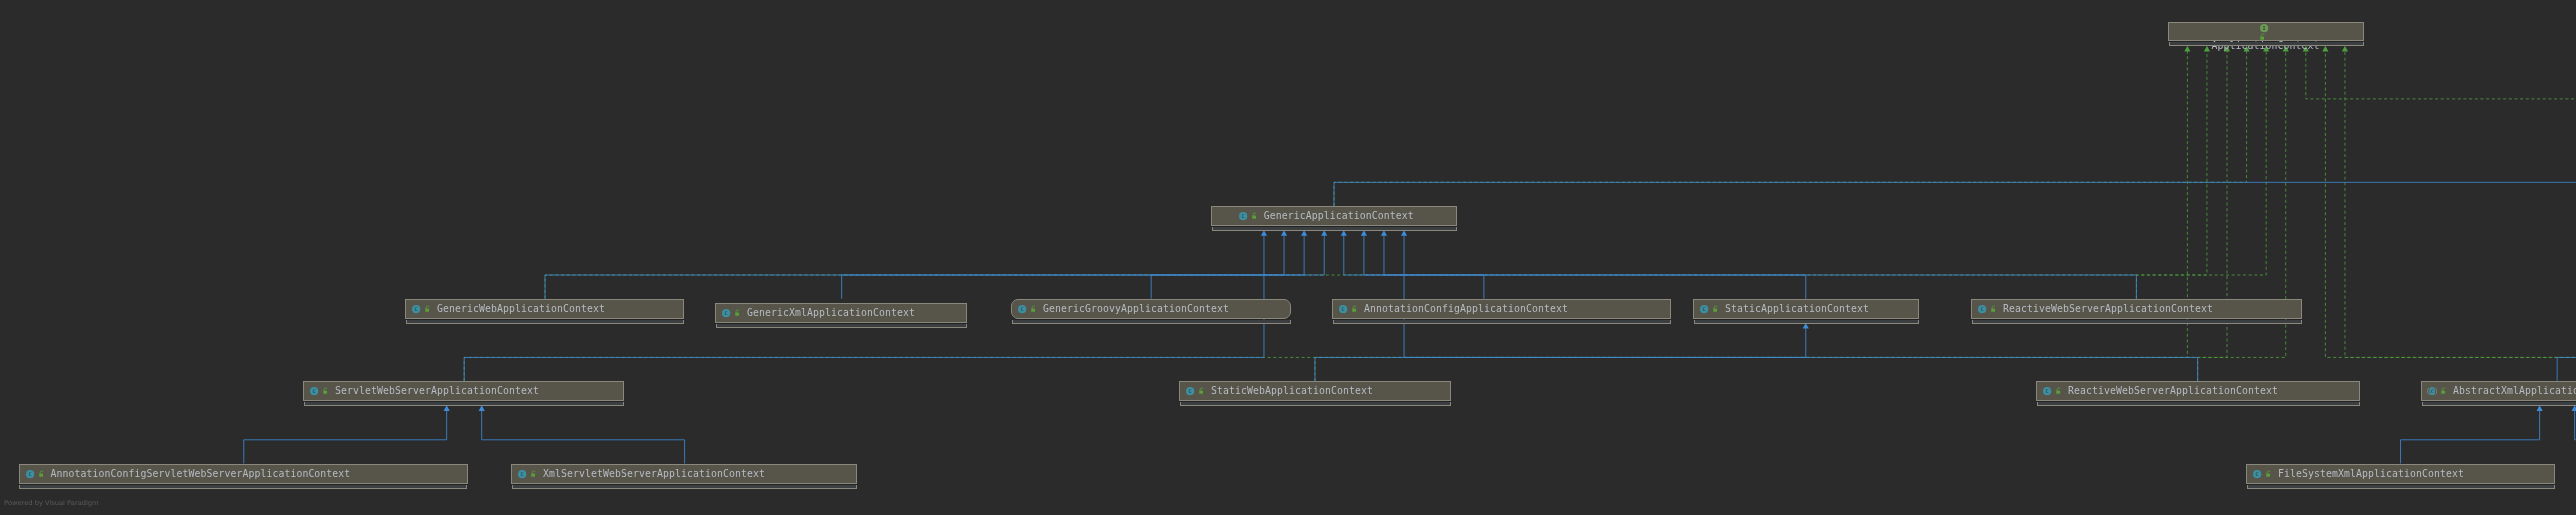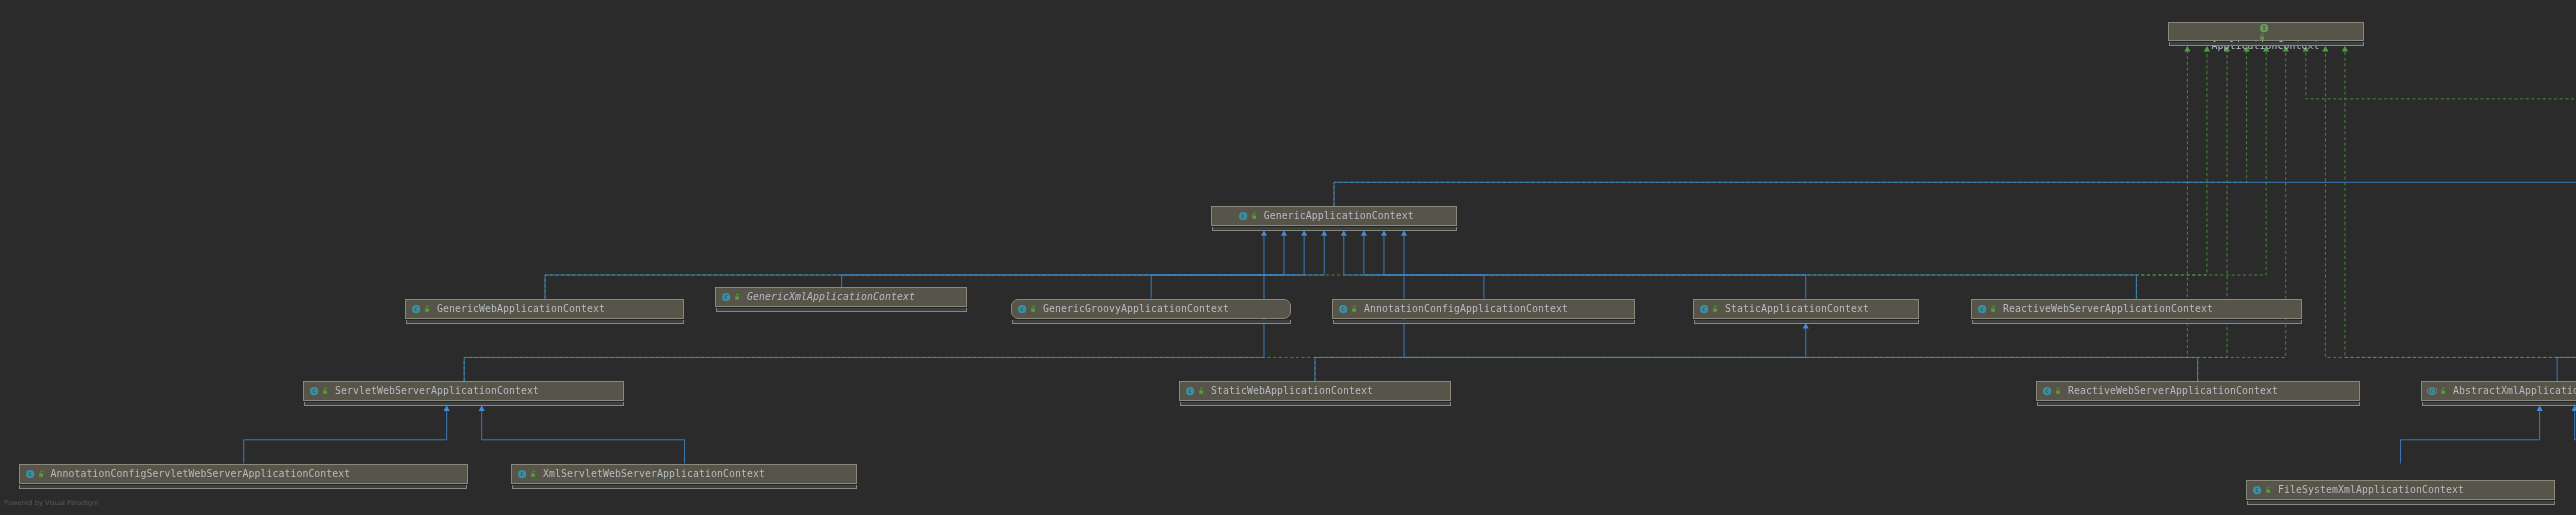--- a/index.html
+++ b/index.html
@@ -214,21 +214,21 @@
         </span>
         <span class="lockic">
           <svg width="7.2" height="8.2" viewBox="0 0 14 16">
             <path d="M4.2 7 V4.6 a3 3 0 0 1 5.6 -1.3" stroke="#5a9e3a" stroke-width="1.7" fill="none" stroke-linecap="round"></path>
             <rect x="2.4" y="7" width="7.4" height="6.2" fill="#5a9e3a"></rect>
           </svg>
         </span>
         <span class="label">GenericWebApplicationContext</span>
         <span class="body"></span>
       </div>
-      <div class="node" style="left: 715px; top: 287px; width: 252px; font-style: italic;">
+      <div class="node" style="left: 715px; top: 303px; width: 252px;">
         <span class="ic">
           <svg width="10.3" height="10.3" viewBox="0 0 20 20">
             <circle cx="10" cy="10" r="8" fill="#3d8fa0"></circle>
             <text x="10" y="14" font-size="10" text-anchor="middle" fill="#16363d" font-family="DejaVu Sans Mono, monospace">C</text>
           </svg>
         </span>
         <span class="lockic">
           <svg width="7.2" height="8.2" viewBox="0 0 14 16">
             <path d="M4.2 7 V4.6 a3 3 0 0 1 5.6 -1.3" stroke="#5a9e3a" stroke-width="1.7" fill="none" stroke-linecap="round"></path>
             <rect x="2.4" y="7" width="7.4" height="6.2" fill="#5a9e3a"></rect>
@@ -246,21 +246,21 @@
         </span>
         <span class="lockic">
           <svg width="7.2" height="8.2" viewBox="0 0 14 16">
             <path d="M4.2 7 V4.6 a3 3 0 0 1 5.6 -1.3" stroke="#5a9e3a" stroke-width="1.7" fill="none" stroke-linecap="round"></path>
             <rect x="2.4" y="7" width="7.4" height="6.2" fill="#5a9e3a"></rect>
           </svg>
         </span>
         <span class="label">GenericGroovyApplicationContext</span>
         <span class="body"></span>
       </div>
-      <div class="node" style="left: 1332px; top: 299px; width: 303px;">
+      <div class="node" style="left: 1332px; top: 299px; width: 339px;">
         <span class="ic">
           <svg width="10.3" height="10.3" viewBox="0 0 20 20">
             <circle cx="10" cy="10" r="8" fill="#3d8fa0"></circle>
             <text x="10" y="14" font-size="10" text-anchor="middle" fill="#16363d" font-family="DejaVu Sans Mono, monospace">C</text>
           </svg>
         </span>
         <span class="lockic">
           <svg width="7.2" height="8.2" viewBox="0 0 14 16">
             <path d="M4.2 7 V4.6 a3 3 0 0 1 5.6 -1.3" stroke="#5a9e3a" stroke-width="1.7" fill="none" stroke-linecap="round"></path>
             <rect x="2.4" y="7" width="7.4" height="6.2" fill="#5a9e3a"></rect>
@@ -392,21 +392,21 @@
         </span>
         <span class="lockic">
           <svg width="7.2" height="8.2" viewBox="0 0 14 16">
             <path d="M4.2 7 V4.6 a3 3 0 0 1 5.6 -1.3" stroke="#5a9e3a" stroke-width="1.7" fill="none" stroke-linecap="round"></path>
             <rect x="2.4" y="7" width="7.4" height="6.2" fill="#5a9e3a"></rect>
           </svg>
         </span>
         <span class="label">XmlServletWebServerApplicationContext</span>
         <span class="body"></span>
       </div>
-      <div class="node" style="left: 2246px; top: 464px; width: 309px; margin-top: 16px;">
+      <div class="node" style="left: 2246px; top: 464px; width: 309px;">
         <span class="ic">
           <svg width="10.3" height="10.3" viewBox="0 0 20 20">
             <circle cx="10" cy="10" r="8" fill="#3d8fa0"></circle>
             <text x="10" y="14" font-size="10" text-anchor="middle" fill="#16363d" font-family="DejaVu Sans Mono, monospace">C</text>
           </svg>
         </span>
         <span class="lockic">
           <svg width="7.2" height="8.2" viewBox="0 0 14 16">
             <path d="M4.2 7 V4.6 a3 3 0 0 1 5.6 -1.3" stroke="#5a9e3a" stroke-width="1.7" fill="none" stroke-linecap="round"></path>
             <rect x="2.4" y="7" width="7.4" height="6.2" fill="#5a9e3a"></rect>

